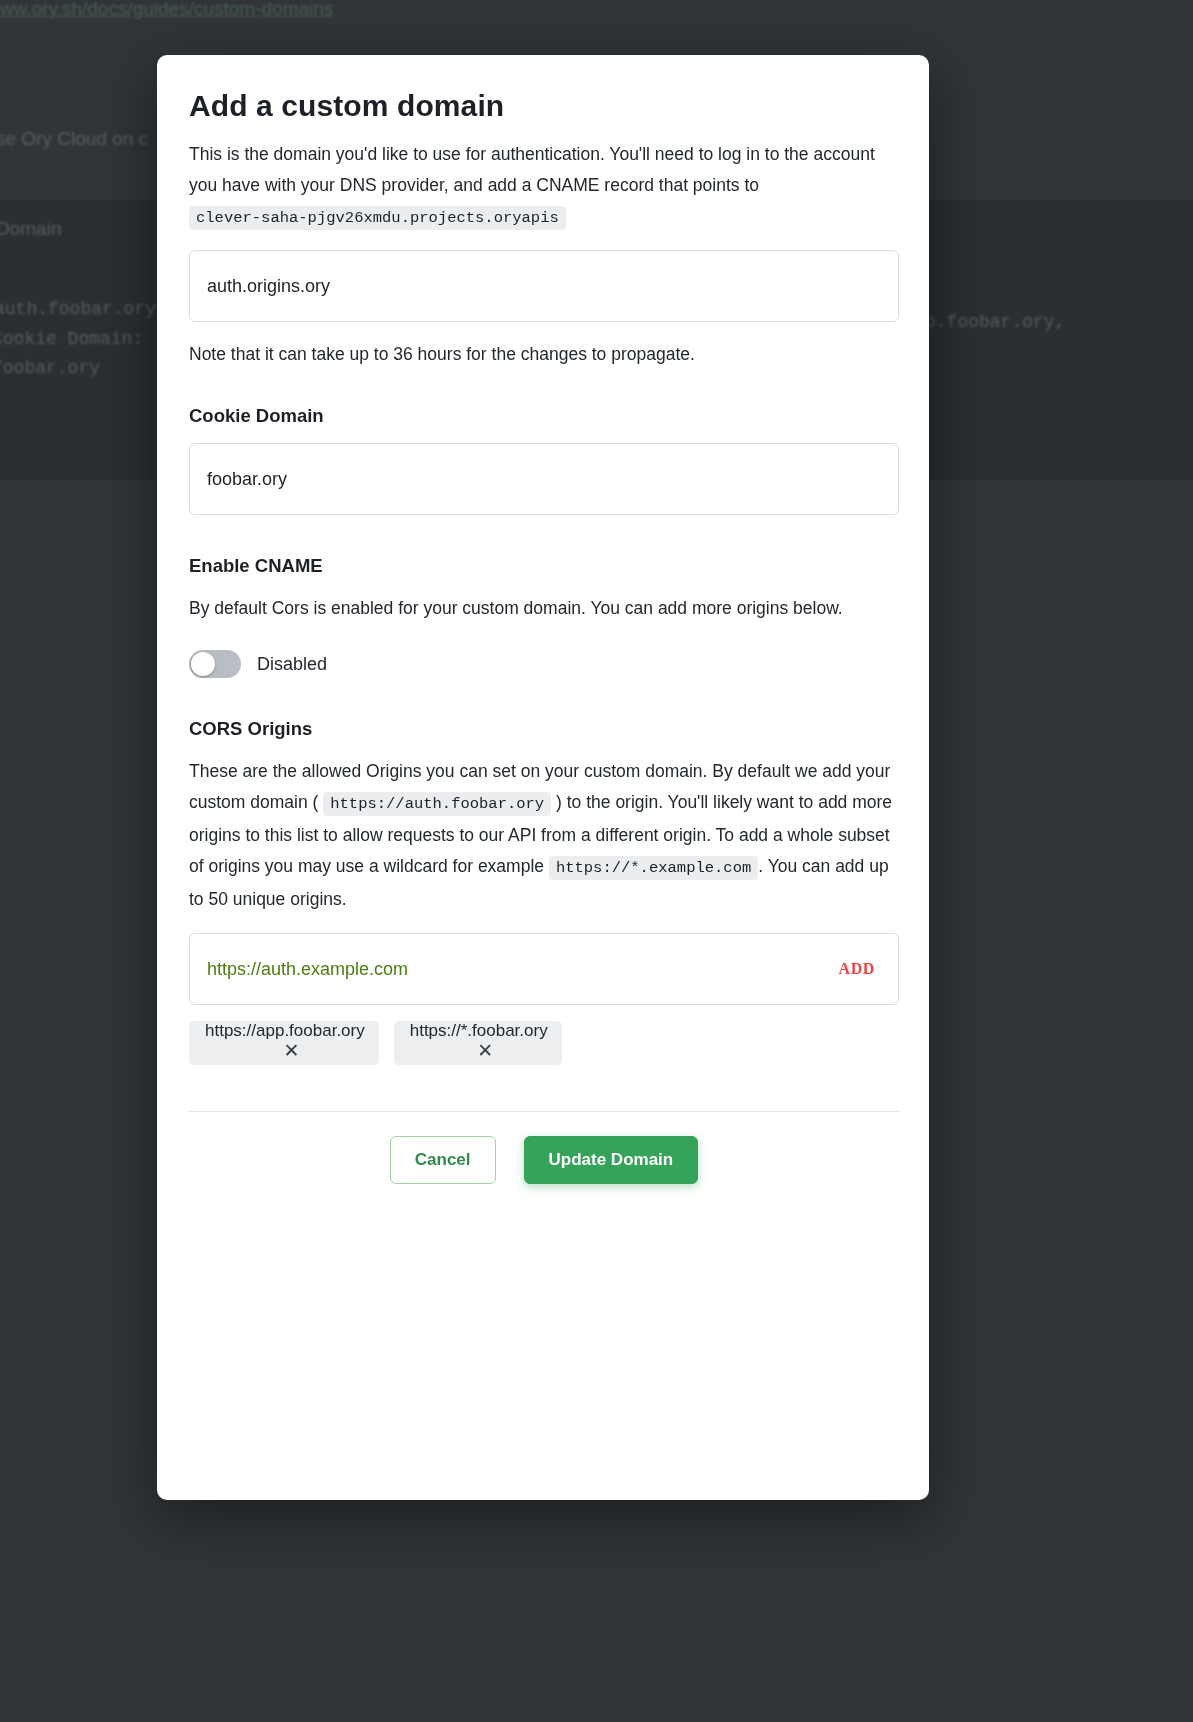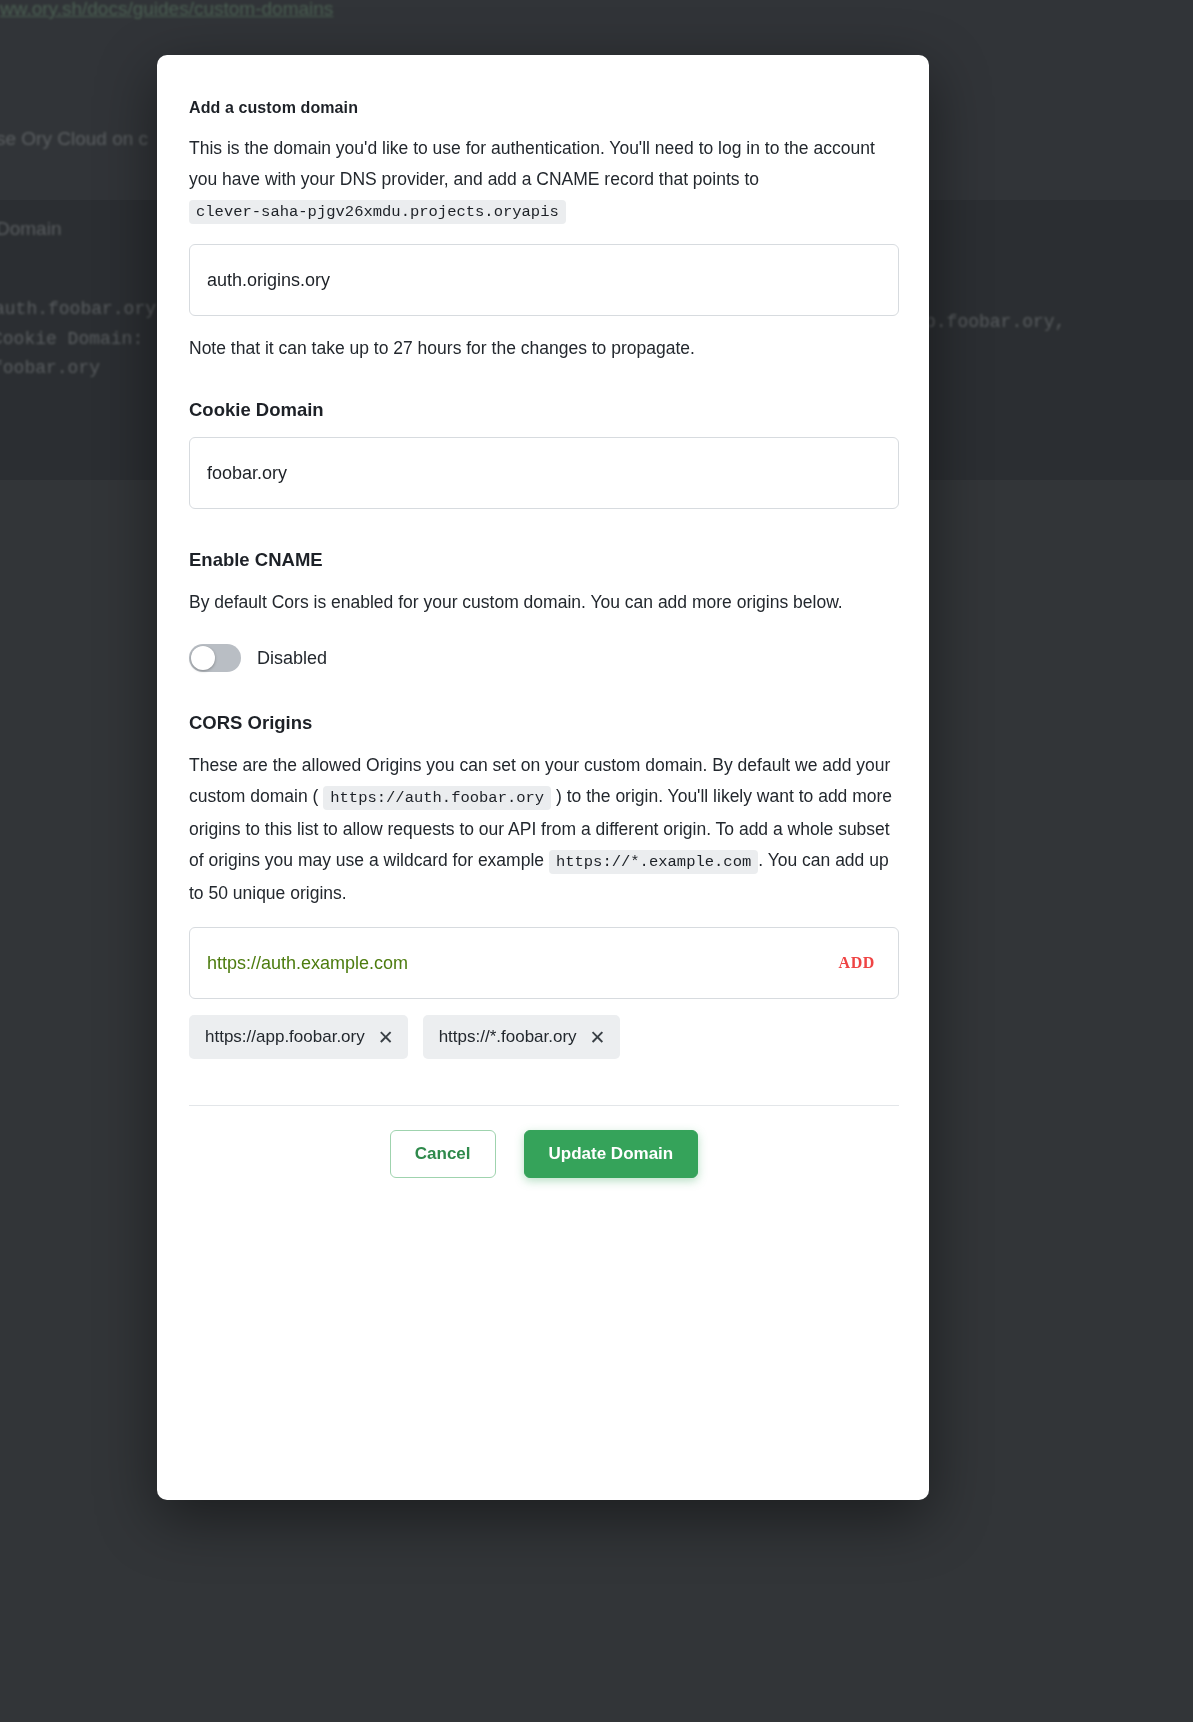--- a/index.html
+++ b/index.html
@@ -65,24 +65,24 @@
     width: 772px;
     height: 1445px;
     background: #ffffff;
     border-radius: 10px;
     box-shadow: 0 18px 60px rgba(0,0,0,0.45);
     padding: 34px 32px 0 32px;
     overflow: hidden;
   }
 
   .modal-title {
-    font-size: 16px;
+    font-size: 30px;
     font-weight: bold;
     color: #1d2127;
-    margin: 10px 0 0 0;
+    margin: 0 0 0 0;
     letter-spacing: .1px;
   }
 
   .section-title {
     font-size: 18.5px;
     font-weight: bold;
     color: #1d2127;
     margin: 40px 0 0 0;
   }
 
@@ -198,20 +198,21 @@
   }
   .tag {
     height: 44px;
     background: #eceef0;
     border-radius: 5px;
     display: flex;
     align-items: center;
     padding: 0 14px 0 16px;
     font-size: 17px;
     color: #23282e;
+    flex-direction: column;
   }
   .tag .x {
     margin-left: 13px;
     font-size: 19px;
     color: #3a4046;
     cursor: pointer;
     line-height: 1;
   }
 
   .divider {
@@ -276,21 +277,21 @@
 
   <p class="para">
     <span>This is the domain you'd like to use for authentication. You'll need to log in to the account you have with your DNS provider, and add a CNAME record that points to</span>
     <code class="chip">clever-saha-pjgv26xmdu.projects.oryapis</code>
   </p>
 
   <div class="field">
     <span class="val">auth.origins.ory</span>
   </div>
 
-  <p class="note">Note that it can take up to 27 hours for the changes to propagate.</p>
+  <p class="note">Note that it can take up to 36 hours for the changes to propagate.</p>
 
   <h2 class="section-title">Cookie Domain</h2>
 
 
   <div class="field">
     <span class="val">foobar.ory</span>
   </div>
 
   <h2 class="section-title">Enable CNAME</h2>
   <p class="para">By default Cors is enabled for your custom domain. You can add more origins below.</p>

